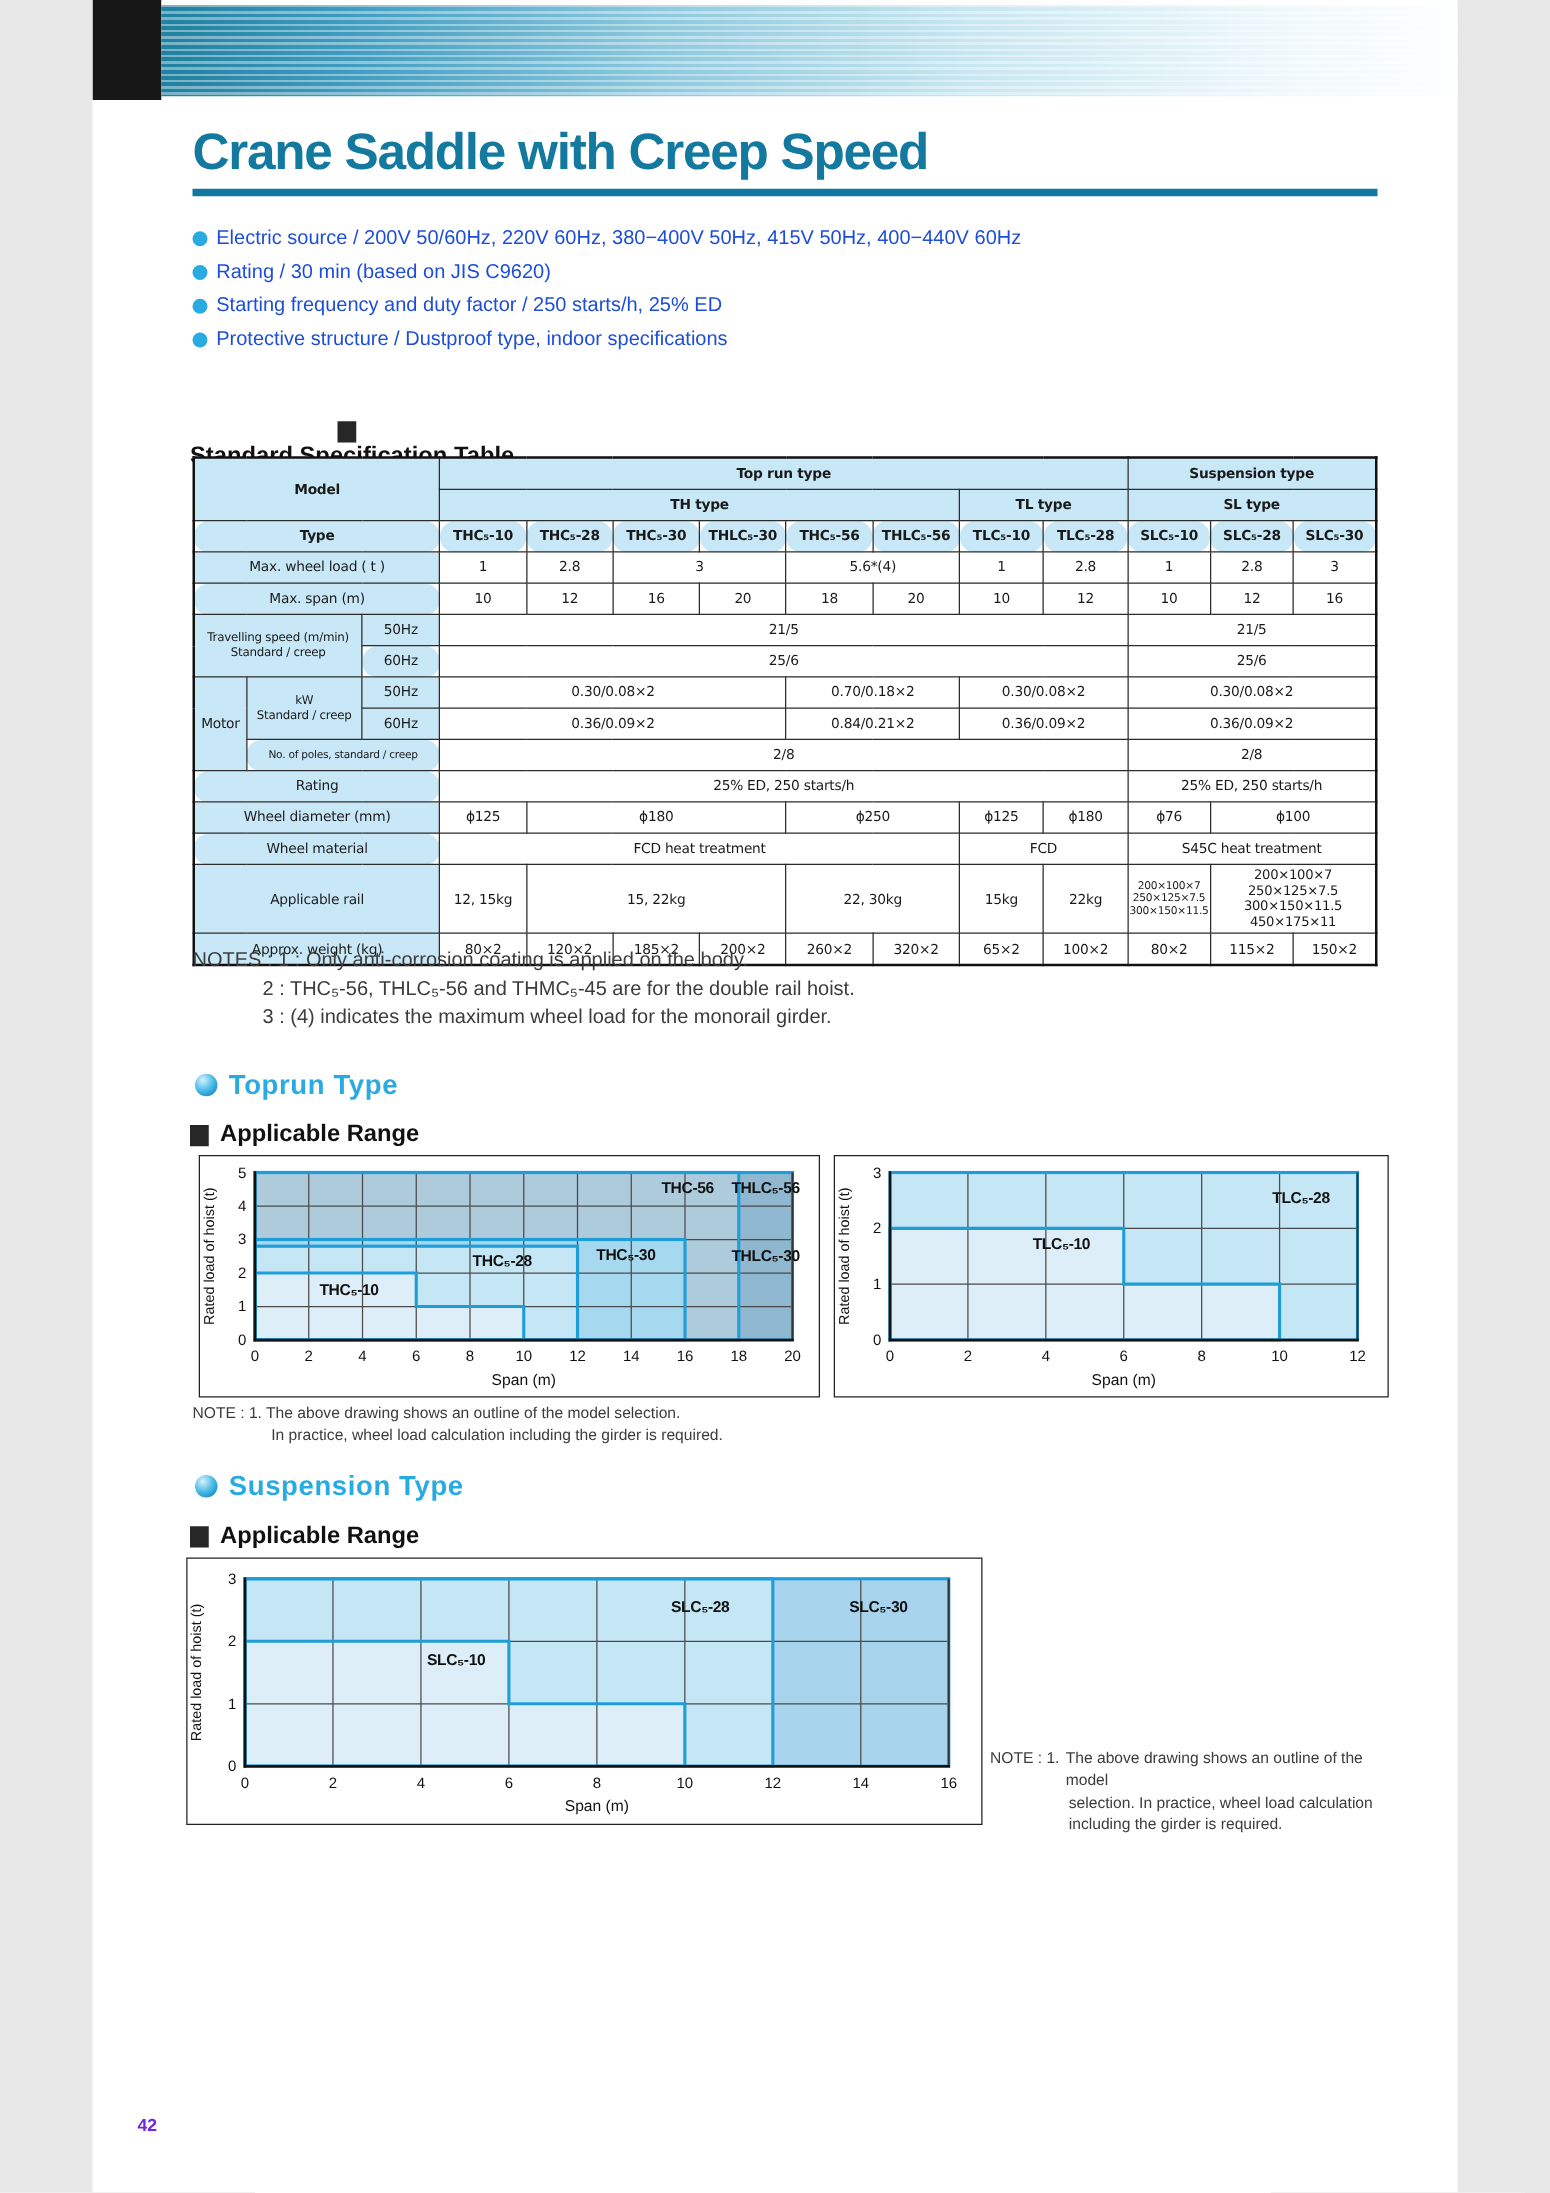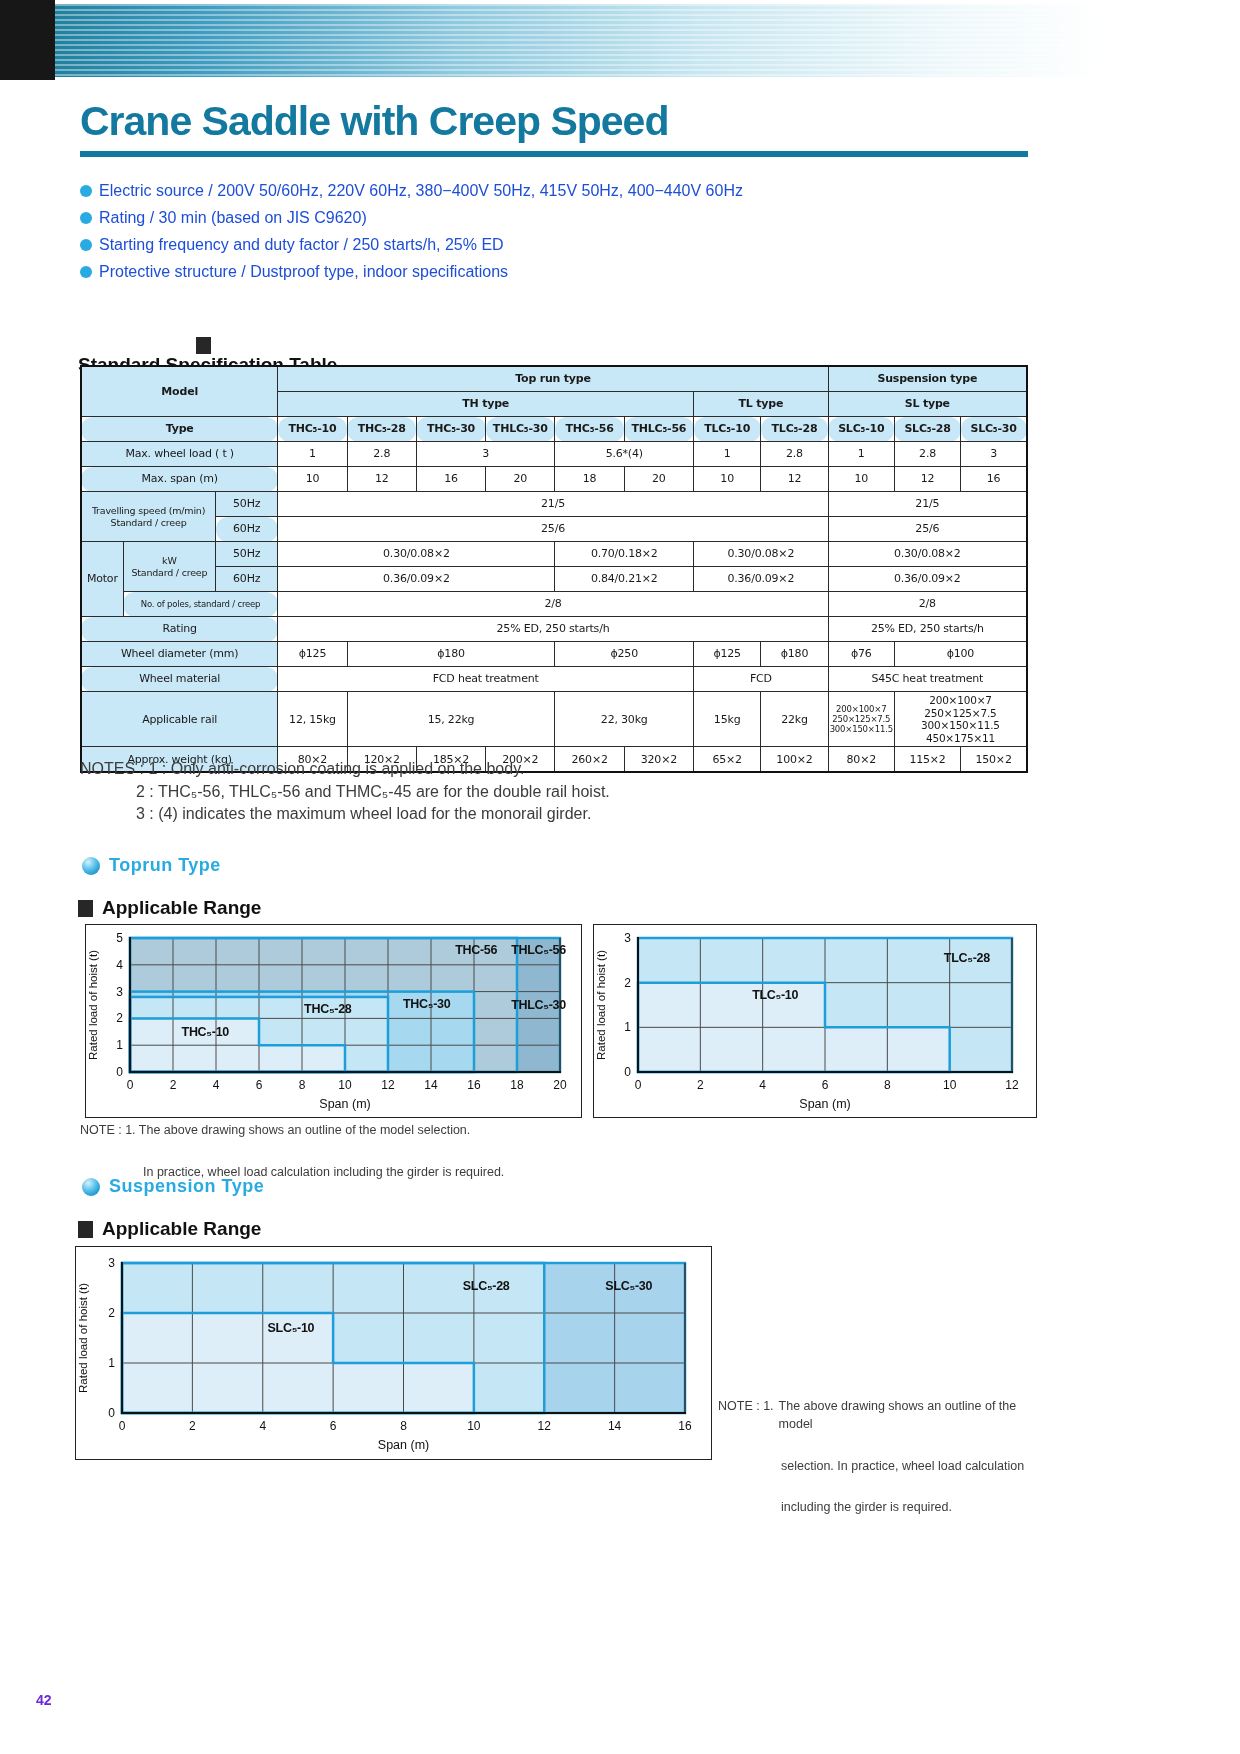--- a/index.html
+++ b/index.html
@@ -1,35 +1,35 @@
 <!DOCTYPE html>
 <html><head>
 <meta charset="utf-8">
 <style>
   html,body{margin:0;padding:0;background:#e8e8e8;}
-  .page{position:relative;width:1240px;height:1754px;background:#fff;overflow:hidden;
+  .page{position:relative;width:1092px;height:1754px;background:#fff;overflow:hidden;
         font-family:"Liberation Sans",sans-serif;color:#1a1a1a;margin:0 auto;}
   
   .banner-black{position:absolute;left:0;top:0;width:55px;height:80px;background:#171717;}
   .banner-grad{position:absolute;left:55px;top:4px;width:1048px;height:73px;
     background:
       repeating-linear-gradient(180deg, rgba(255,255,255,.40) 0 2px, rgba(255,255,255,0) 2px 5px),
       linear-gradient(90deg,#20809f 0%,#3f9cc0 14%,#8ec9de 38%,#c8e7f1 62%,#eef8fb 85%,#ffffff 100%);}
   
   .title{position:absolute;left:80px;top:98px;font-size:41px;font-weight:bold;color:#13799f;
          letter-spacing:-1px;font-family:"Liberation Sans",sans-serif;}
   .title-rule{position:absolute;left:80px;top:151px;width:948px;height:6px;background:#1178a1;}
   
   .bullets{position:absolute;left:80px;top:181px;font-size:16px;color:#1d4ed8;}
   .bullet-row{display:flex;align-items:center;margin-bottom:8px;height:19px;}
   .dot{width:12px;height:12px;border-radius:50%;background:#29abe2;margin-right:7px;flex:none;}
   
   .sq-head{position:absolute;display:flex;align-items:center;font-size:19px;font-weight:bold;color:#111;}
   .sq{width:15px;height:17px;background:#272727;margin-right:9px;flex:none;}
-  .ball-head{position:absolute;display:flex;align-items:center;font-size:18px;font-weight:bold;color:#29abe2;letter-spacing:.5px;}
+  .ball-head{position:absolute;display:flex;align-items:center;font-size:22px;font-weight:bold;color:#29abe2;letter-spacing:.5px;}
   .ball{width:18px;height:18px;border-radius:50%;margin-right:9px;flex:none;
         background:radial-gradient(circle at 35% 28%, #d6f1fc, #53bfea 45%, #0d82c0 90%);}
   
   .spec-table-wrap{position:absolute;left:80px;top:365px;}
   table.spec{border-collapse:collapse;table-layout:fixed;width:948px;
              font-family:"DejaVu Sans",sans-serif;font-size:11px;letter-spacing:-.2px;}
   table.spec{border:2px solid #111;}
   table.spec td{border:1px solid #2b2b2b;text-align:center;vertical-align:middle;
                 padding:2px 1px;height:20px;white-space:pre-line;line-height:1.2;background:#fff;}
   td.h{background:#c9e8f7 !important;font-weight:bold;}
@@ -45,21 +45,21 @@
   .notes{position:absolute;left:80px;top:758px;font-size:16px;color:#3c3c3c;line-height:1.42;}
   .notes .ind2{margin-left:56px;}
   
   .chartbox{position:absolute;background:#fff;border:1.5px solid #222;}
   .chart-th{left:85px;top:924px;width:495px;height:192px;}
   .chart-tl{left:593px;top:924px;width:442px;height:192px;}
   .chart-sl{left:75px;top:1246px;width:635px;height:212px;}
   .chartbox svg text{font-family:"Liberation Sans","DejaVu Sans",sans-serif;}
   
   .cnote{position:absolute;font-size:12.5px;color:#3c3c3c;line-height:1.42;}
-  .cnote .ind3{margin-left:63px;margin-top:24px;}
+  .cnote .ind3{margin-left:63px;}
   .note-toprun{left:80px;top:1122px;}
   .note-susp{left:718px;top:1398px;width:312px;}
   .note-susp .first{display:flex;}
   .note-susp .lbl{white-space:nowrap;margin-right:5px;}
   .pagenum{position:absolute;left:36px;top:1692px;font-size:14px;color:#6d28d9;font-weight:bold;}
 </style>
 </head>
 <body>
 
 <div class="page">

